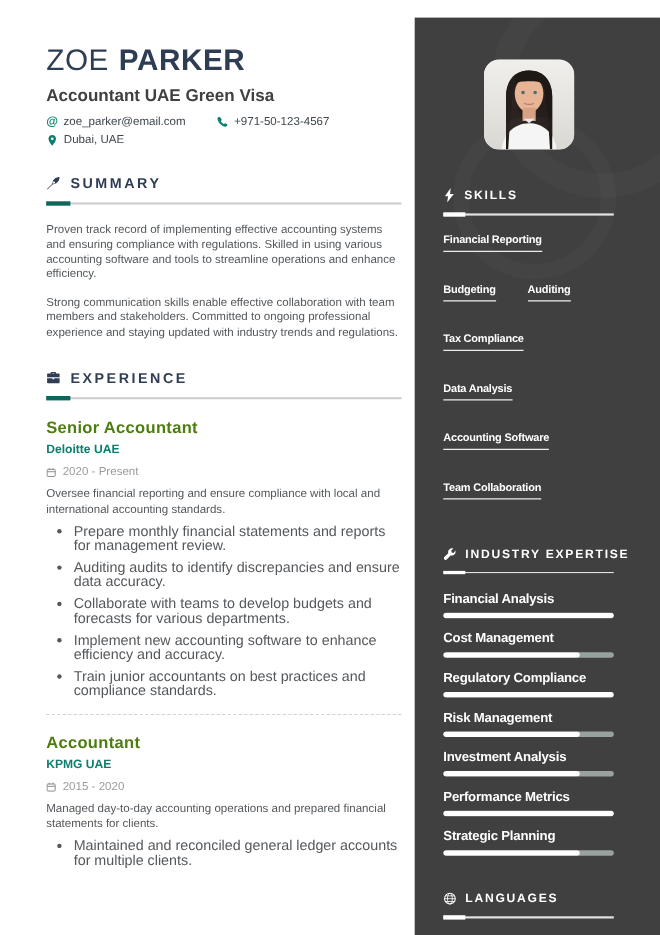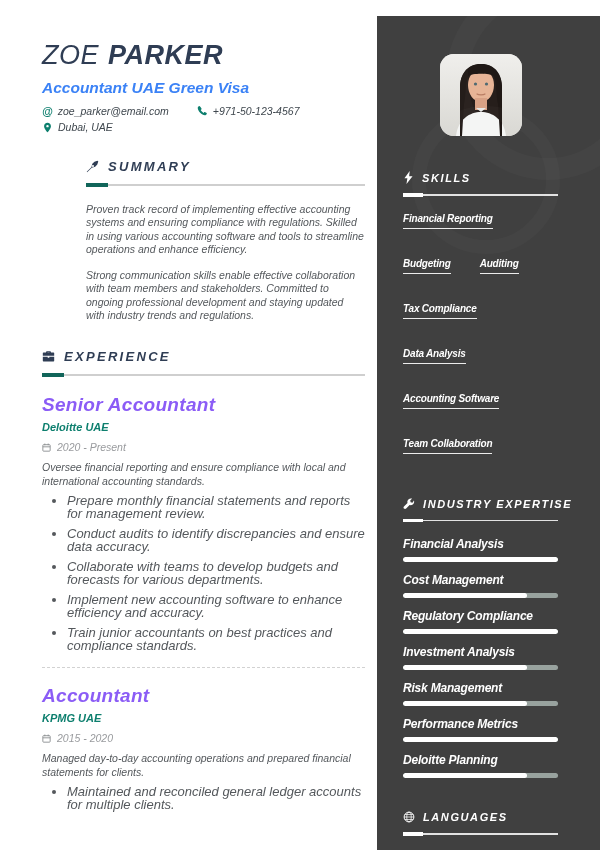--- a/index.html
+++ b/index.html
@@ -1,44 +1,44 @@
 <!DOCTYPE html>
 <html><head>
 <meta charset="utf-8">
 <style>
   html,body{margin:0;padding:0;background:#fff;}
   .page{
     position:relative;width:600px;height:850px;overflow:hidden;background:#ffffff;
-    font-family:"Liberation Sans","DejaVu Sans",sans-serif;color:#54585c;font-style:italic;
+    font-family:"Liberation Sans","DejaVu Sans",sans-serif;color:#54585c;
   }
   
   .main{position:absolute;left:42px;top:0;width:323px;}
   .name-row{margin-top:42px;font-size:27px;letter-spacing:.5px;color:#2f3d54;line-height:1;}
   .name-first{font-weight:400;}
   .name-last{font-weight:800;margin-left:9px;}
-  .job-headline{margin-top:10px;font-size:15.5px;font-weight:700;color:#3b82f6;}
+  .job-headline{margin-top:10px;font-size:15.5px;font-weight:700;color:#404040;}
   .contact-line{margin-top:8px;display:flex;align-items:center;gap:6px;font-size:10.5px;color:#3f474e;}
   .contact-line + .contact-line{margin-top:4px;}
   .contact-item{display:flex;align-items:center;gap:5px;}
   .contact-item + .contact-item{margin-left:22px;}
   .cicon{color:#0d7f6e;font-weight:700;display:inline-flex;align-items:center;}
   .cicon svg{display:block;}
   
   .section-head{display:flex;align-items:center;gap:9px;color:#2f3d54;}
   .section-head .sicon{display:inline-flex;align-items:center;color:#2f3d54;}
   .section-head .stitle{font-size:13px;font-weight:800;letter-spacing:2.3px;white-space:nowrap;}
   .rule{position:relative;height:4px;margin-top:9px;}
   .rule::before{content:"";position:absolute;left:0;right:0;top:1px;height:2px;background:#cfcfcf;}
   .rule::after{content:"";position:absolute;left:0;top:0;width:22px;height:4px;background:#11655a;}
-  .section-summary{margin-top:26px;margin-left:44px;}
+  .section-summary{margin-top:26px;}
   .summary-text{margin-top:16px;}
   .summary-text p{margin:0 0 13px 0;font-size:10.5px;line-height:13.3px;color:#54585c;}
   .section-experience{margin-top:27px;}
   .job{margin-top:17px;}
-  .job-title{font-size:19px;font-weight:800;color:#8b5cf6;letter-spacing:.3px;}
+  .job-title{font-size:15px;font-weight:800;color:#4d7c0f;letter-spacing:.3px;}
   .job-company{margin-top:5px;font-size:11px;font-weight:800;color:#0d7f6e;}
   .job-dates{margin-top:8px;display:flex;align-items:center;gap:6px;font-size:10.5px;color:#999b9e;}
   .job-dates .dicon{display:inline-flex;color:#8a8d90;}
   .job-desc{margin-top:8px;font-size:10.5px;line-height:13.5px;color:#54585c;}
   .job ul{margin:6px 0 0 0;padding:0 0 0 25px;}
   .job li{font-size:13px;line-height:13px;color:#54585c;margin-bottom:7px;}
   .job-divider{margin:15px 0 0 0;border:none;border-top:1px dashed #d2d2d2;height:0;}
   
   .sidebar{
     position:absolute;left:377px;top:16px;width:223px;height:847px;background:#404040;
@@ -122,21 +122,21 @@
           <svg width="13" height="13" viewBox="0 0 16 16" fill="currentColor">
               <path d="M15 1.5 14 1l-3.6 1.1L7.8 4.7 6.6 8.9.9 14.6l.5.5L7.1 9.4l4.2-1.2 2.6-2.6L15 2z"></path>
               <circle cx="8.6" cy="7.4" r="1.3" fill="#fff"></circle>
             </svg>
         </span>
         <span class="stitle">SUMMARY</span>
       </div>
       <div class="rule"></div>
       <div class="summary-text">
         <p>Proven track record of implementing effective accounting systems and ensuring compliance with regulations. Skilled in using various accounting software and tools to streamline operations and enhance efficiency.</p>
-        <p>Strong communication skills enable effective collaboration with team members and stakeholders. Committed to ongoing professional development and staying updated with industry trends and regulations.</p>
+        <p>Strong communication skills enable effective collaboration with team members and stakeholders. Committed to ongoing professional experience and staying updated with industry trends and regulations.</p>
       </div>
     </div>
 
     <div class="section-experience">
       <div class="section-head">
         <span class="sicon">
           <svg width="13" height="13" viewBox="0 0 16 16" fill="currentColor">
               <path d="M6 1.5h4c.6 0 1 .4 1 1V3h3.2c.5 0 .8.3.8.8v3.4H1V3.8c0-.5.3-.8.8-.8H5v-.5c0-.6.4-1 1-1zm.8 1.5h2.4v-.3H6.8V3zM1 8.4h6v1.2h2V8.4h6v4.8c0 .5-.3.8-.8.8H1.8c-.5 0-.8-.3-.8-.8z"></path>
             </svg>
         </span>
@@ -152,21 +152,21 @@
             <svg width="9" height="9" viewBox="0 0 16 16" fill="none" stroke="currentColor" stroke-width="1.6">
                 <rect x="1.5" y="3" width="13" height="11.5" rx="1.2"></rect>
                 <path d="M1.5 6.8h13M5 1v3M11 1v3"></path>
               </svg>
           </span>
           <span>2020 - Present</span>
         </div>
         <div class="job-desc">Oversee financial reporting and ensure compliance with local and international accounting standards.</div>
         <ul>
           <li>Prepare monthly financial statements and reports for management review.</li>
-          <li>Conduct audits to identify discrepancies and ensure data accuracy.</li>
+          <li>Auditing audits to identify discrepancies and ensure data accuracy.</li>
           <li>Collaborate with teams to develop budgets and forecasts for various departments.</li>
           <li>Implement new accounting software to enhance efficiency and accuracy.</li>
           <li>Train junior accountants on best practices and compliance standards.</li>
         </ul>
       </div>
 
       <hr class="job-divider">
 
       <div class="job">
         <div class="job-title">Accountant</div>
@@ -260,39 +260,39 @@
               <div class="exp-fill" style="width: 80%;"></div>
             </div>
         </div>
         <div class="exp-item">
           <div class="exp-label">Regulatory Compliance</div>
           <div class="exp-track">
               <div class="exp-fill" style="width: 100%;"></div>
             </div>
         </div>
         <div class="exp-item">
+          <div class="exp-label">Risk Management</div>
+          <div class="exp-track">
+              <div class="exp-fill" style="width: 80%;"></div>
+            </div>
+        </div>
+        <div class="exp-item">
           <div class="exp-label">Investment Analysis</div>
           <div class="exp-track">
               <div class="exp-fill" style="width: 80%;"></div>
             </div>
         </div>
         <div class="exp-item">
-          <div class="exp-label">Risk Management</div>
-          <div class="exp-track">
-              <div class="exp-fill" style="width: 80%;"></div>
-            </div>
-        </div>
-        <div class="exp-item">
           <div class="exp-label">Performance Metrics</div>
           <div class="exp-track">
               <div class="exp-fill" style="width: 100%;"></div>
             </div>
         </div>
         <div class="exp-item">
-          <div class="exp-label">Deloitte Planning</div>
+          <div class="exp-label">Strategic Planning</div>
           <div class="exp-track">
               <div class="exp-fill" style="width: 80%;"></div>
             </div>
         </div>
       </div>
     </div>
 
     <div class="languages-section">
       <div class="side-head">
         <span class="sicon">

